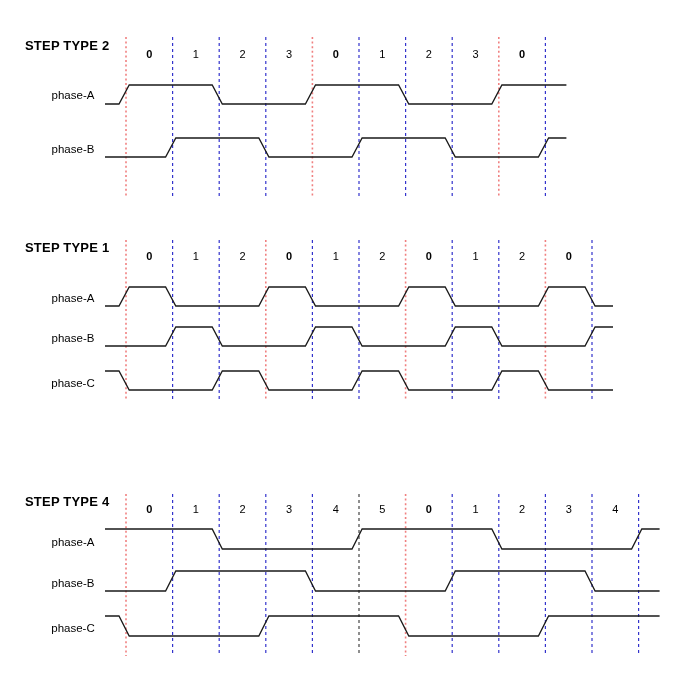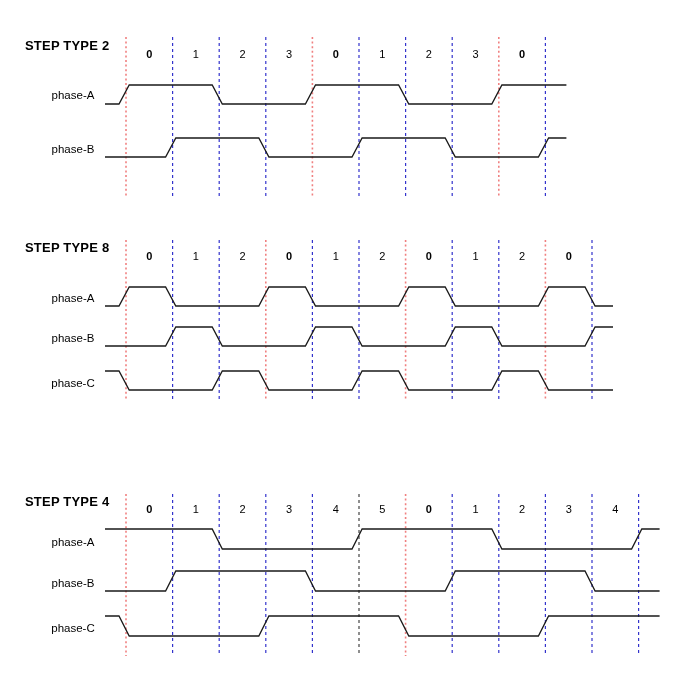--- a/index.html
+++ b/index.html
@@ -83,21 +83,21 @@
       <div class="step-label" style="left: 265.8px; width: 46.6px; top: 28px;">3</div>
       <div class="step-label bold" style="left: 312.4px; width: 46.6px; top: 28px;">0</div>
       <div class="step-label" style="left: 359px; width: 46.6px; top: 28px;">1</div>
       <div class="step-label" style="left: 405.6px; width: 46.6px; top: 28px;">2</div>
       <div class="step-label" style="left: 452.2px; width: 46.6px; top: 28px;">3</div>
       <div class="step-label bold" style="left: 498.8px; width: 46.6px; top: 28px;">0</div>
       <div class="phase-label" style="left: 38px; width: 70px; top: 69px;">phase-A</div>
       <div class="phase-label" style="left: 38px; width: 70px; top: 123px;">phase-B</div>
     </div>
     <div class="section" style="top: 0px; height: 675px;">
-      <div class="section-title" style="left: 25px; top: 240px;">STEP TYPE 8</div>
+      <div class="section-title" style="left: 25px; top: 240px;">STEP TYPE 1</div>
       <svg class="wave-layer" width="674" height="675">
         <line x1="126" x2="126" y1="240" y2="400" stroke="#f08080" stroke-width="1.6" stroke-dasharray="2,2.6"></line>
         <line x1="172.6" x2="172.6" y1="240" y2="400" stroke="#3333cc" stroke-width="1.2" stroke-dasharray="3,3"></line>
         <line x1="219.2" x2="219.2" y1="240" y2="400" stroke="#3333cc" stroke-width="1.2" stroke-dasharray="3,3"></line>
         <line x1="265.8" x2="265.8" y1="240" y2="400" stroke="#f08080" stroke-width="1.6" stroke-dasharray="2,2.6"></line>
         <line x1="312.4" x2="312.4" y1="240" y2="400" stroke="#3333cc" stroke-width="1.2" stroke-dasharray="3,3"></line>
         <line x1="359" x2="359" y1="240" y2="400" stroke="#3333cc" stroke-width="1.2" stroke-dasharray="3,3"></line>
         <line x1="405.6" x2="405.6" y1="240" y2="400" stroke="#f08080" stroke-width="1.6" stroke-dasharray="2,2.6"></line>
         <line x1="452.2" x2="452.2" y1="240" y2="400" stroke="#3333cc" stroke-width="1.2" stroke-dasharray="3,3"></line>
         <line x1="498.8" x2="498.8" y1="240" y2="400" stroke="#3333cc" stroke-width="1.2" stroke-dasharray="3,3"></line>

